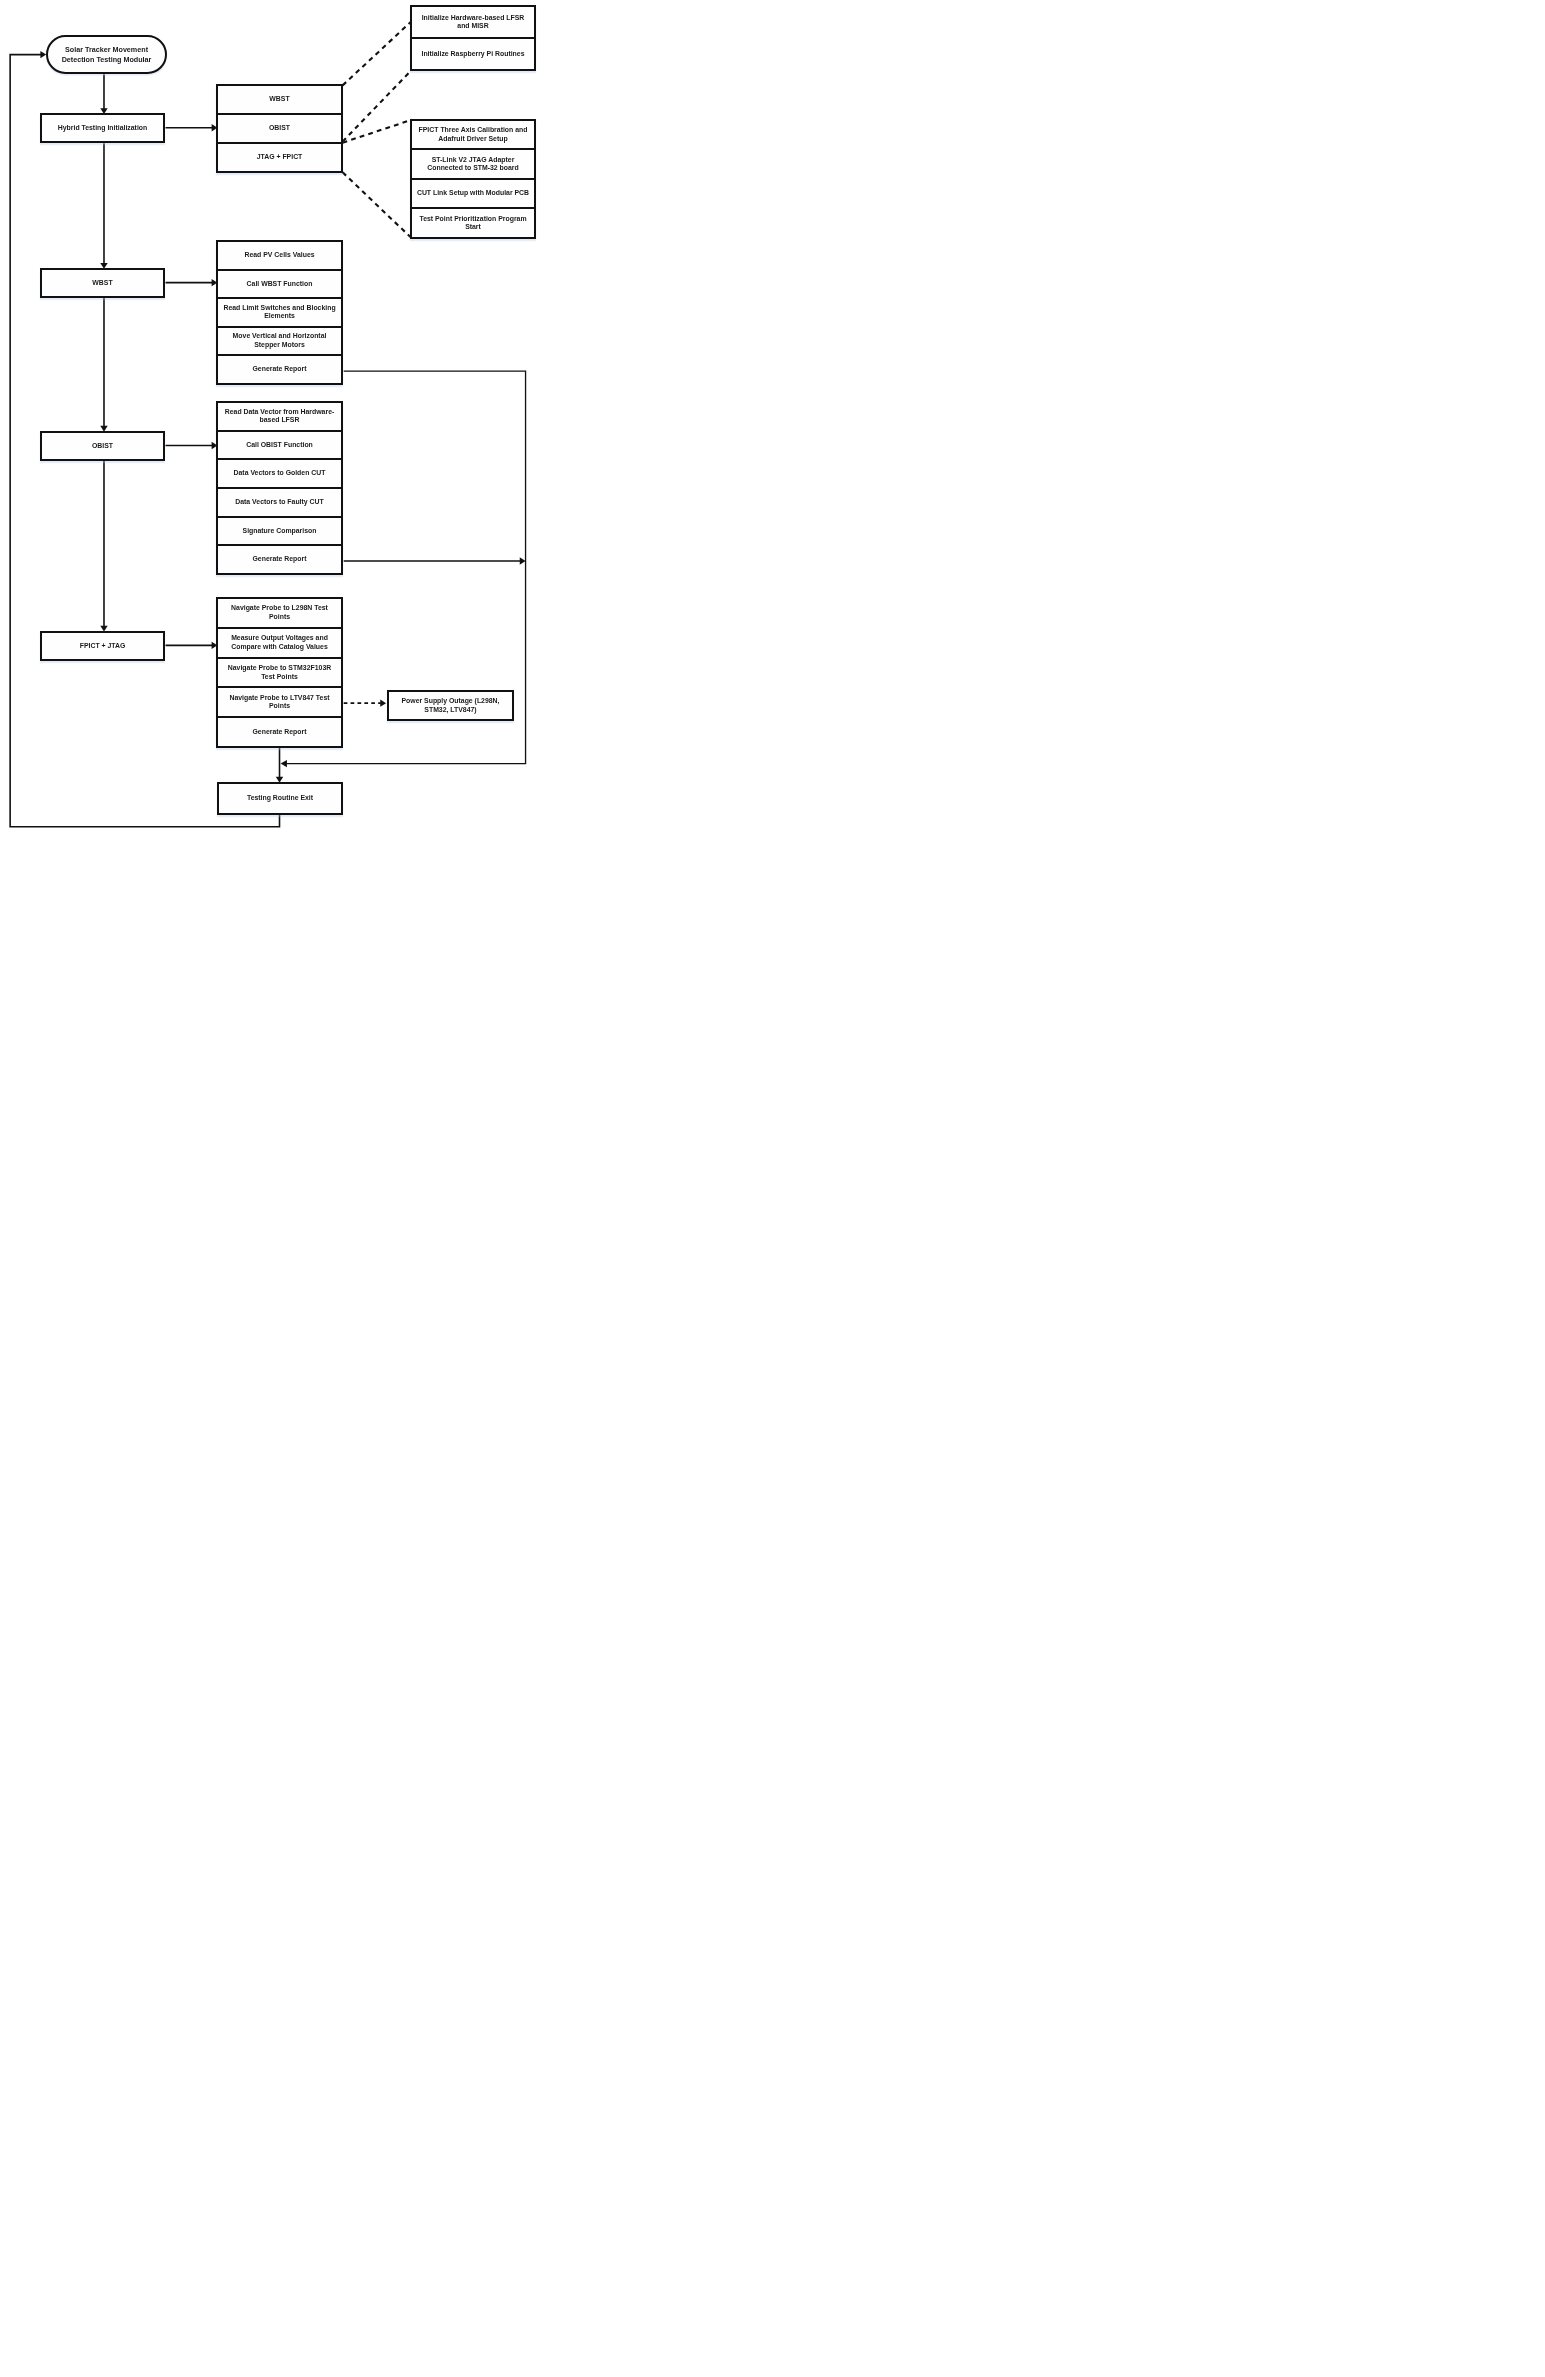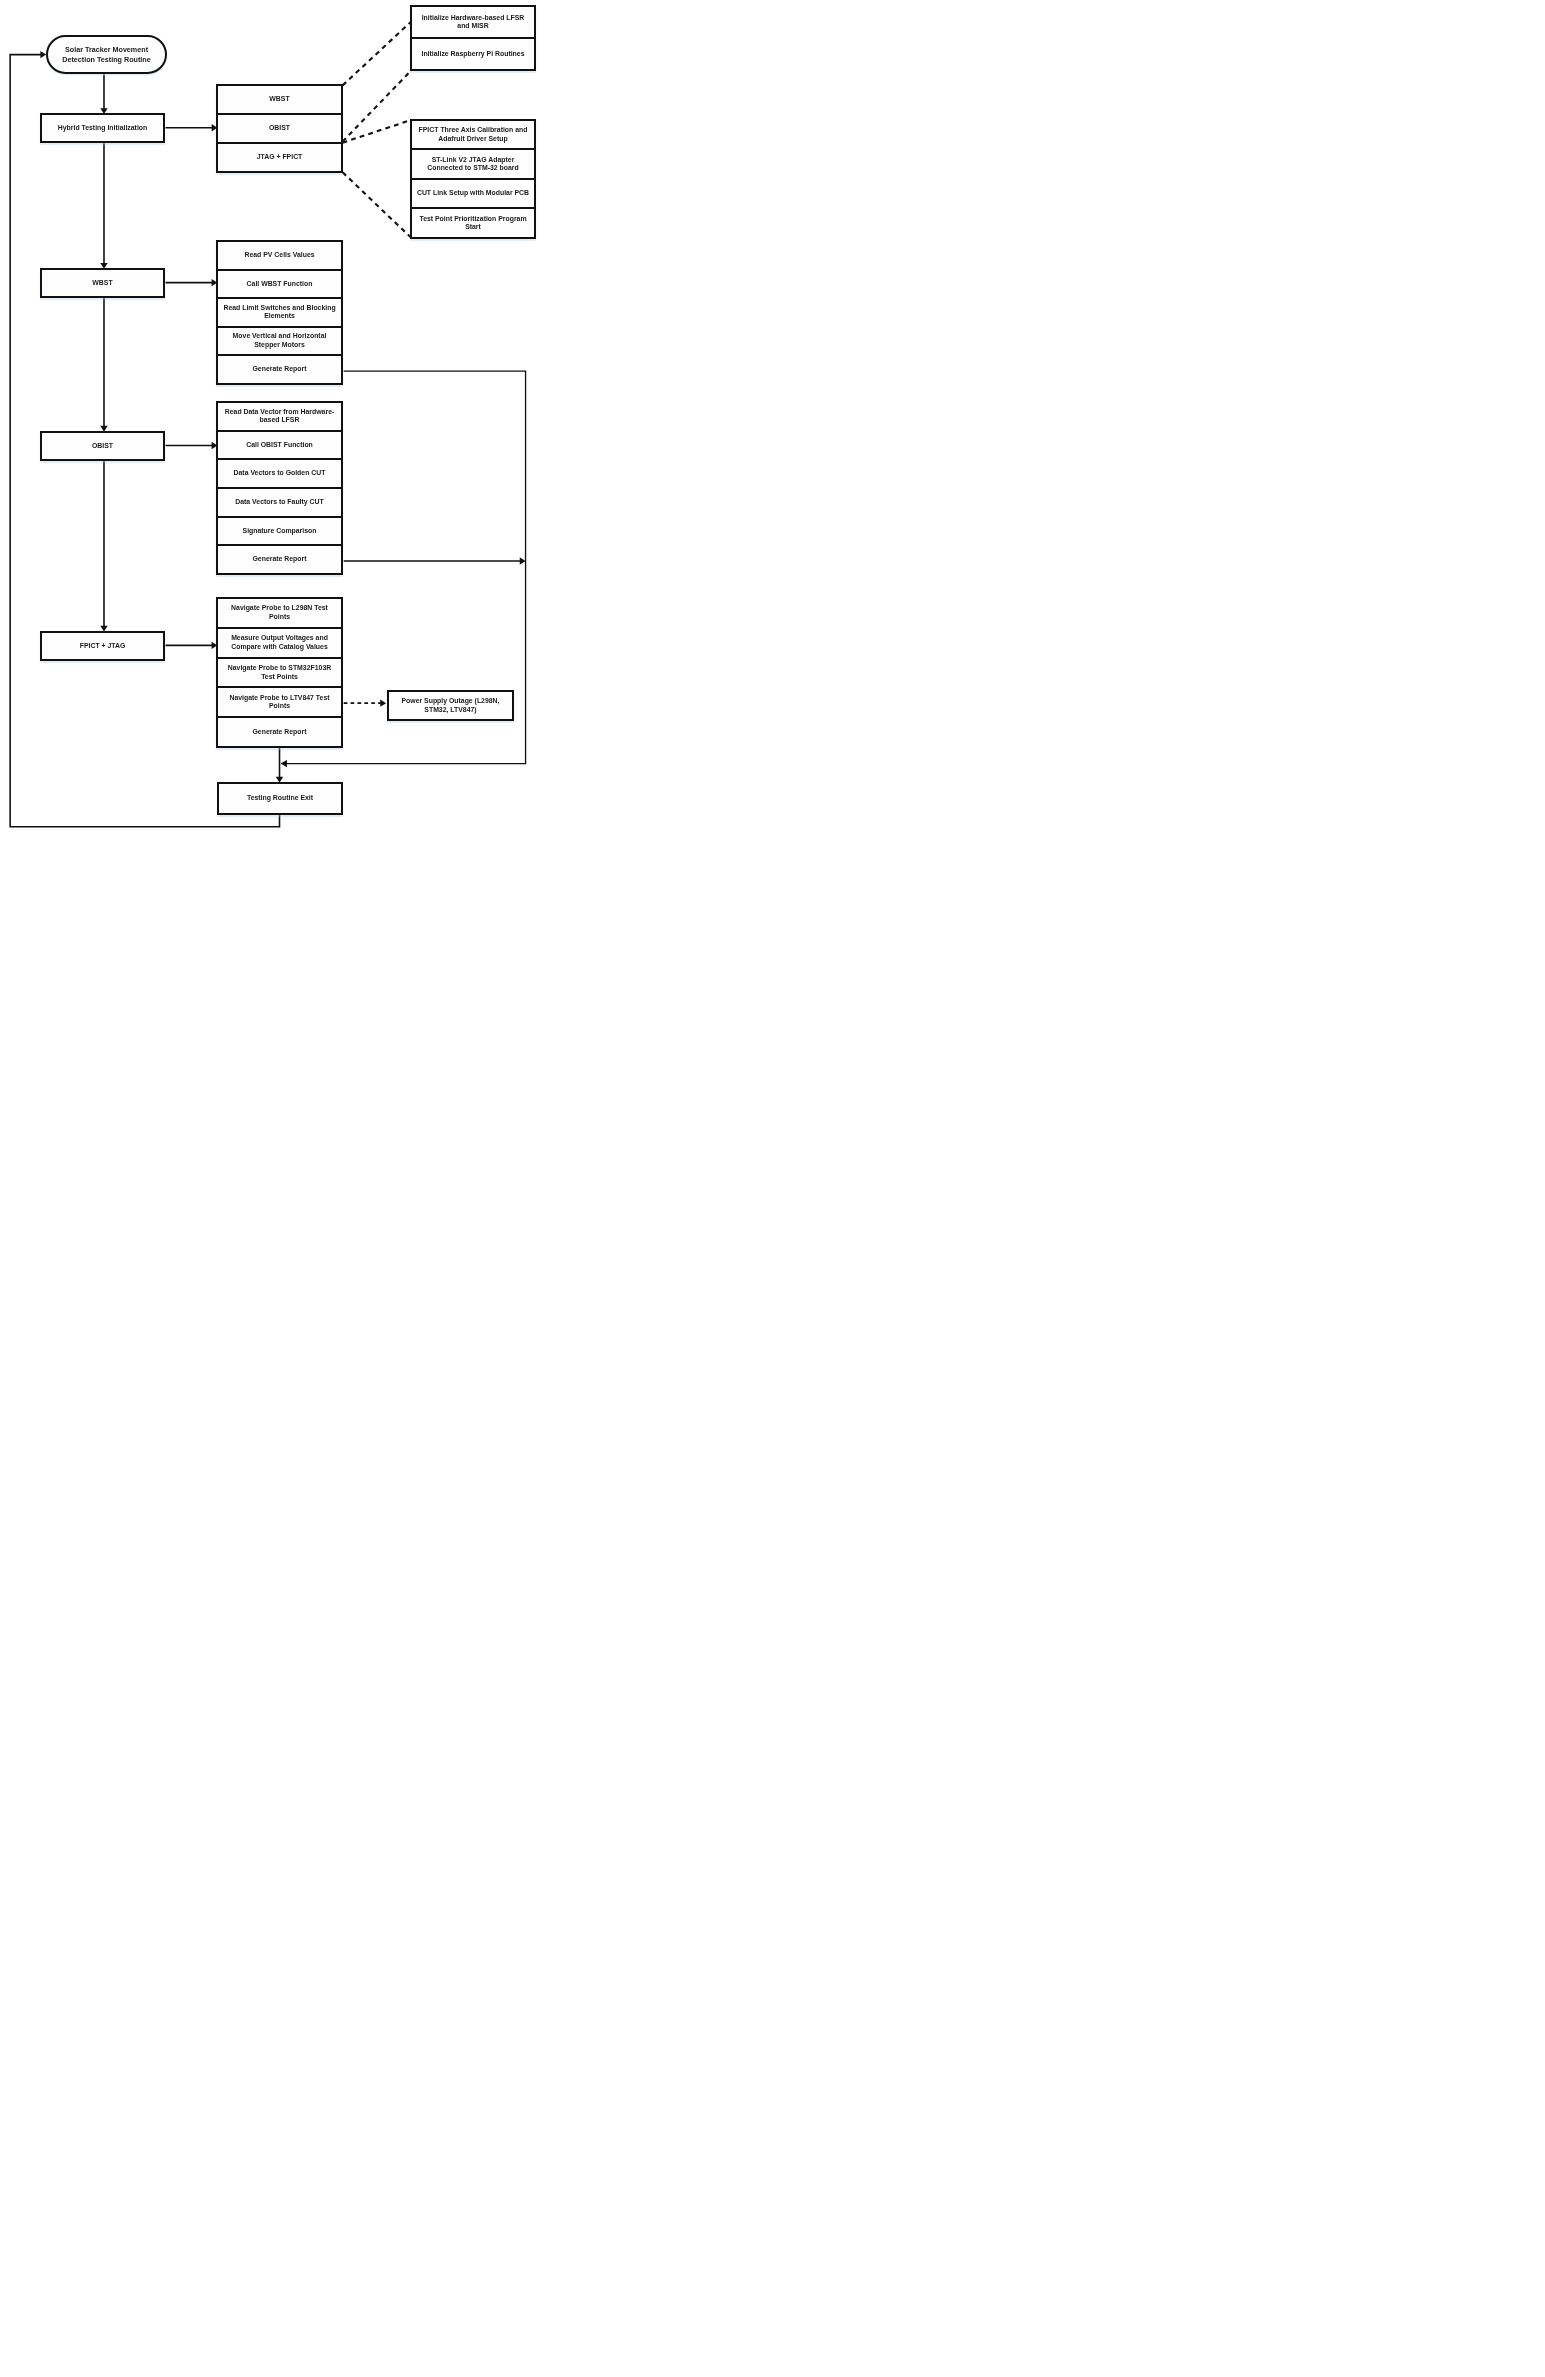--- a/index.html
+++ b/index.html
@@ -86,21 +86,21 @@
 
     <line class="dash" x1="646" y1="161" x2="776" y2="40"></line>
     <line class="dash" x1="646" y1="267" x2="776" y2="132"></line>
     <line class="dash" x1="646" y1="269" x2="776" y2="226"></line>
     <line class="dash" x1="646" y1="325" x2="776" y2="449"></line>
     <line class="dashthin" x1="648" y1="1326" x2="718" y2="1326"></line>
     <polygon class="head" points="717,1319 717,1333 728,1326"></polygon>
   </svg>
 
   <div class="node stadium" style="left:46px;top:35px;width:121px;height:39px;">
-    <span>Solar Tracker Movement Detection Testing Routine</span>
+    <span>Solar Tracker Movement Detection Testing Modular</span>
   </div>
 
   <div class="node" style="left:40px;top:113px;width:125px;height:30px;">
     <span>Hybrid Testing Initialization</span>
   </div>
   <div class="node" style="left:40px;top:268px;width:125px;height:30px;">
     <span>WBST</span>
   </div>
   <div class="node" style="left:40px;top:431px;width:125px;height:30px;">
     <span>OBIST</span>

